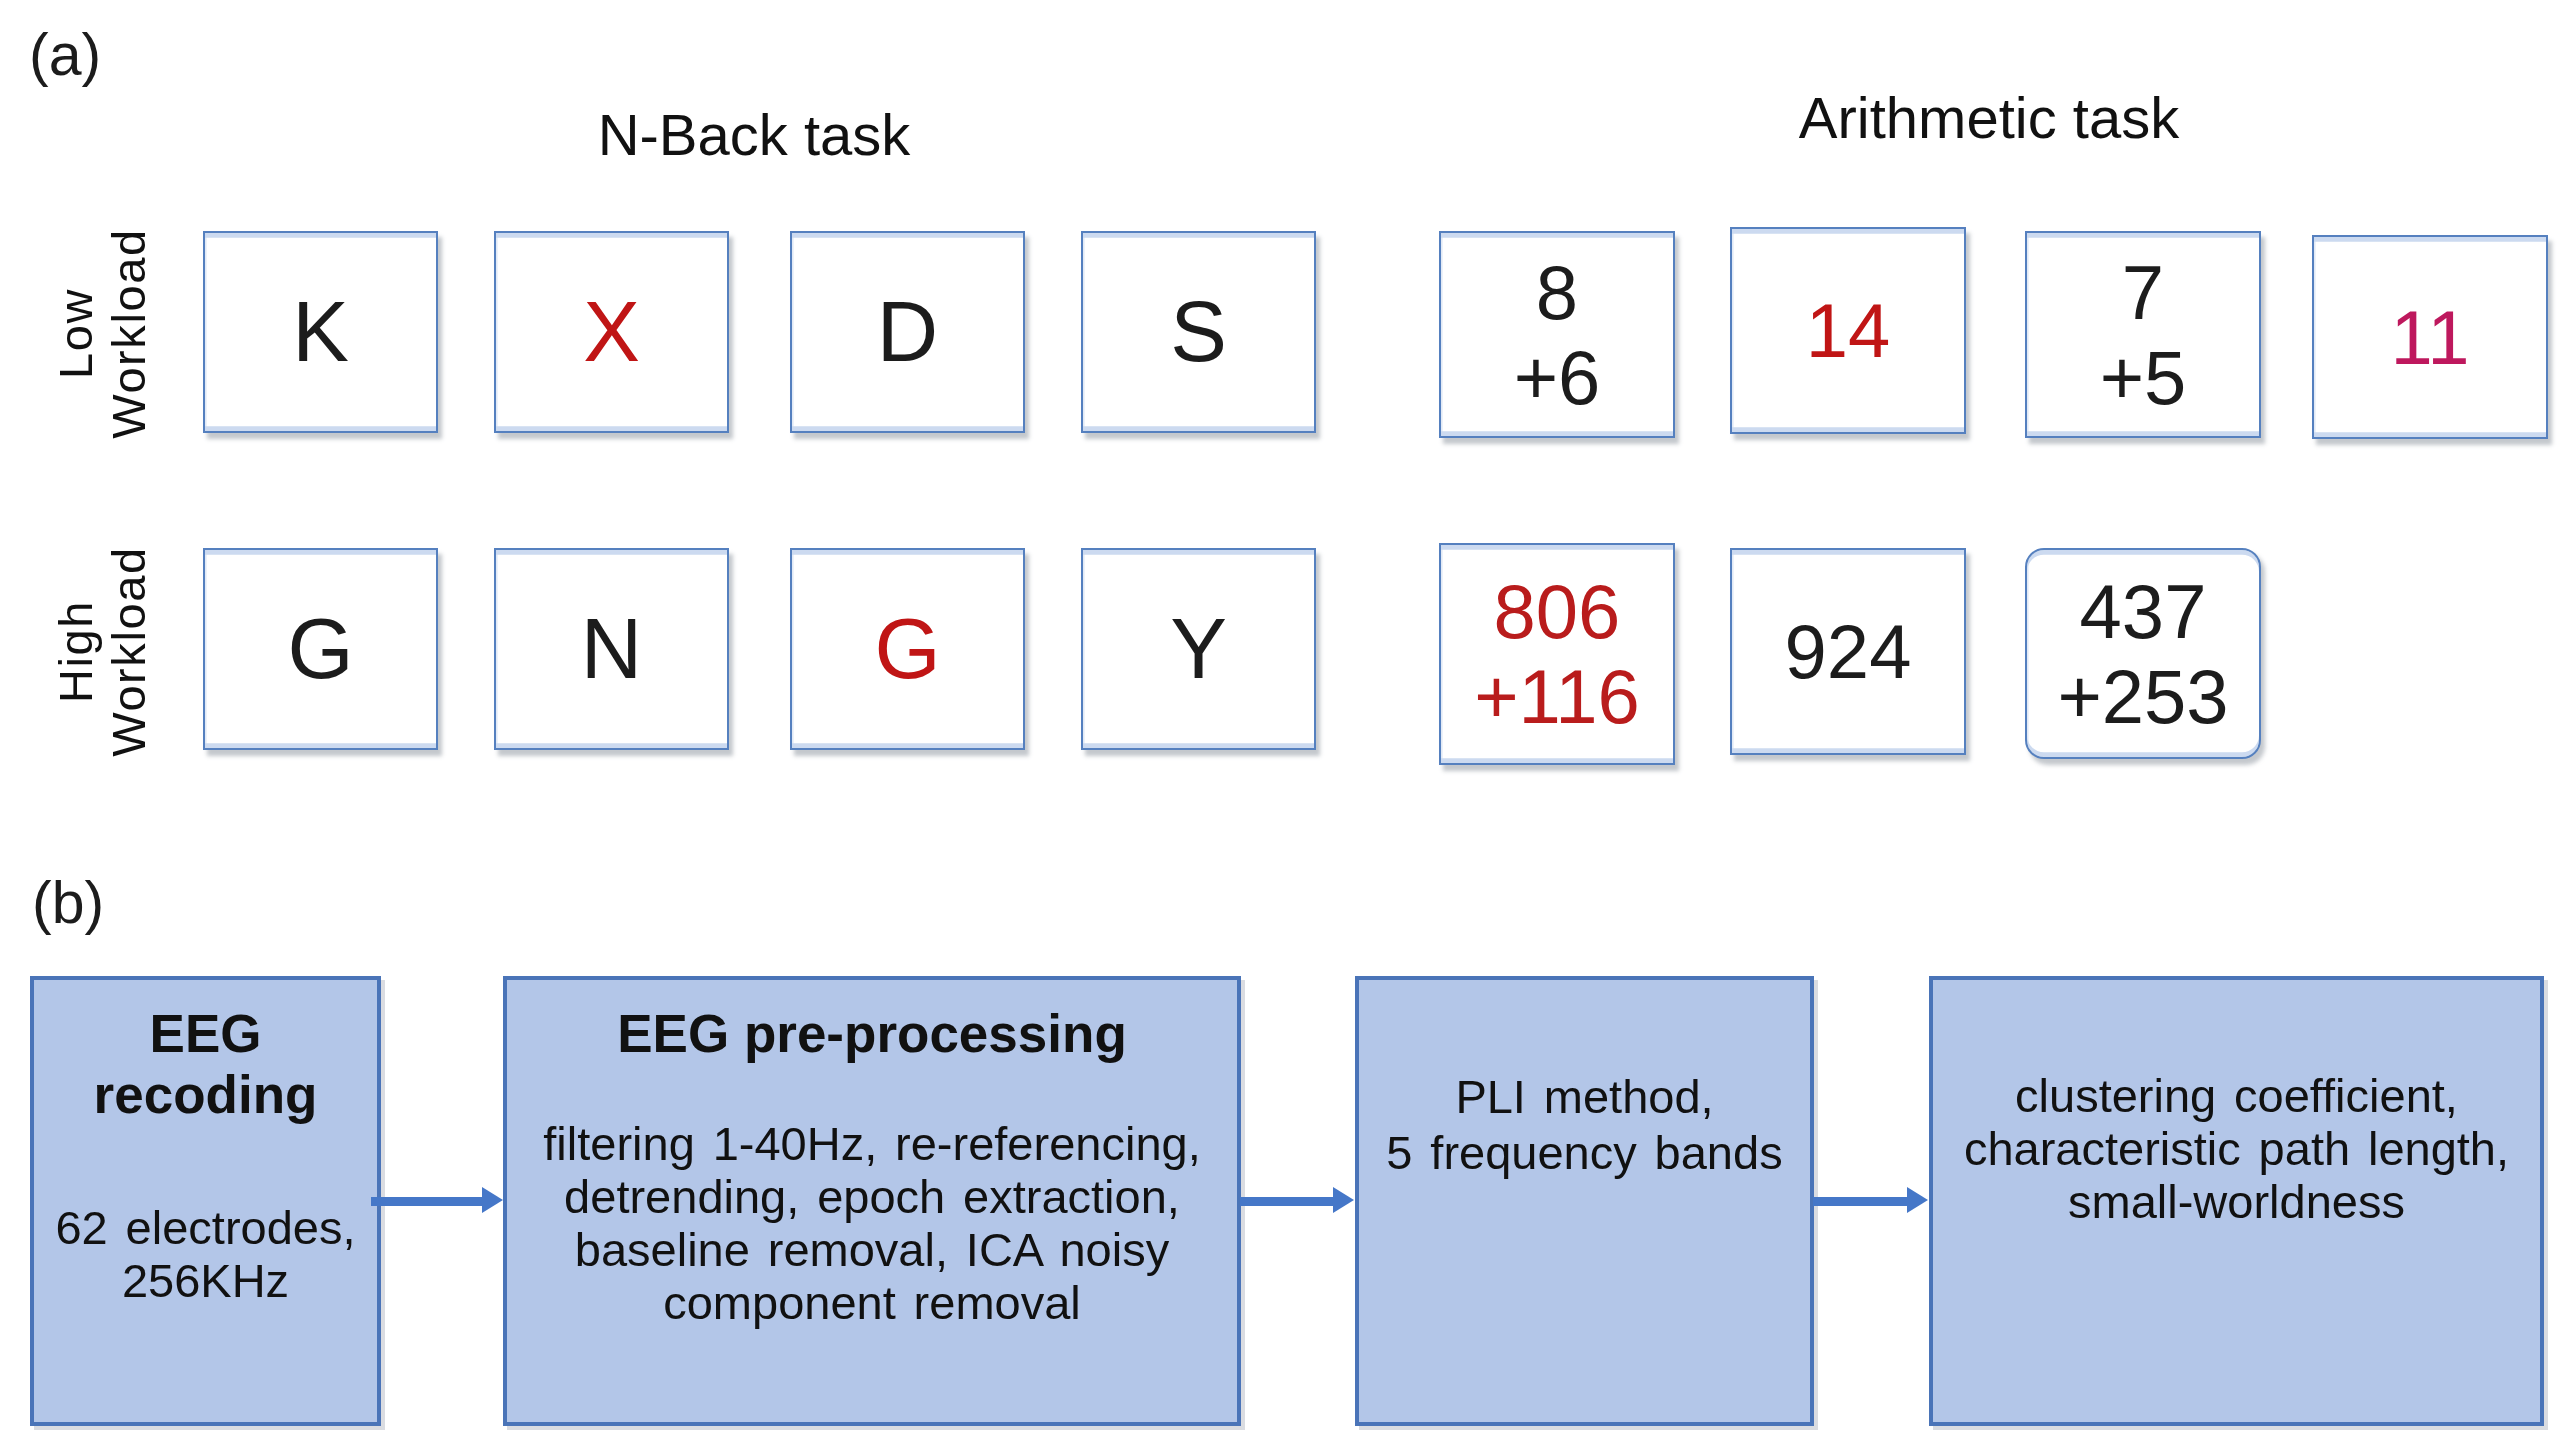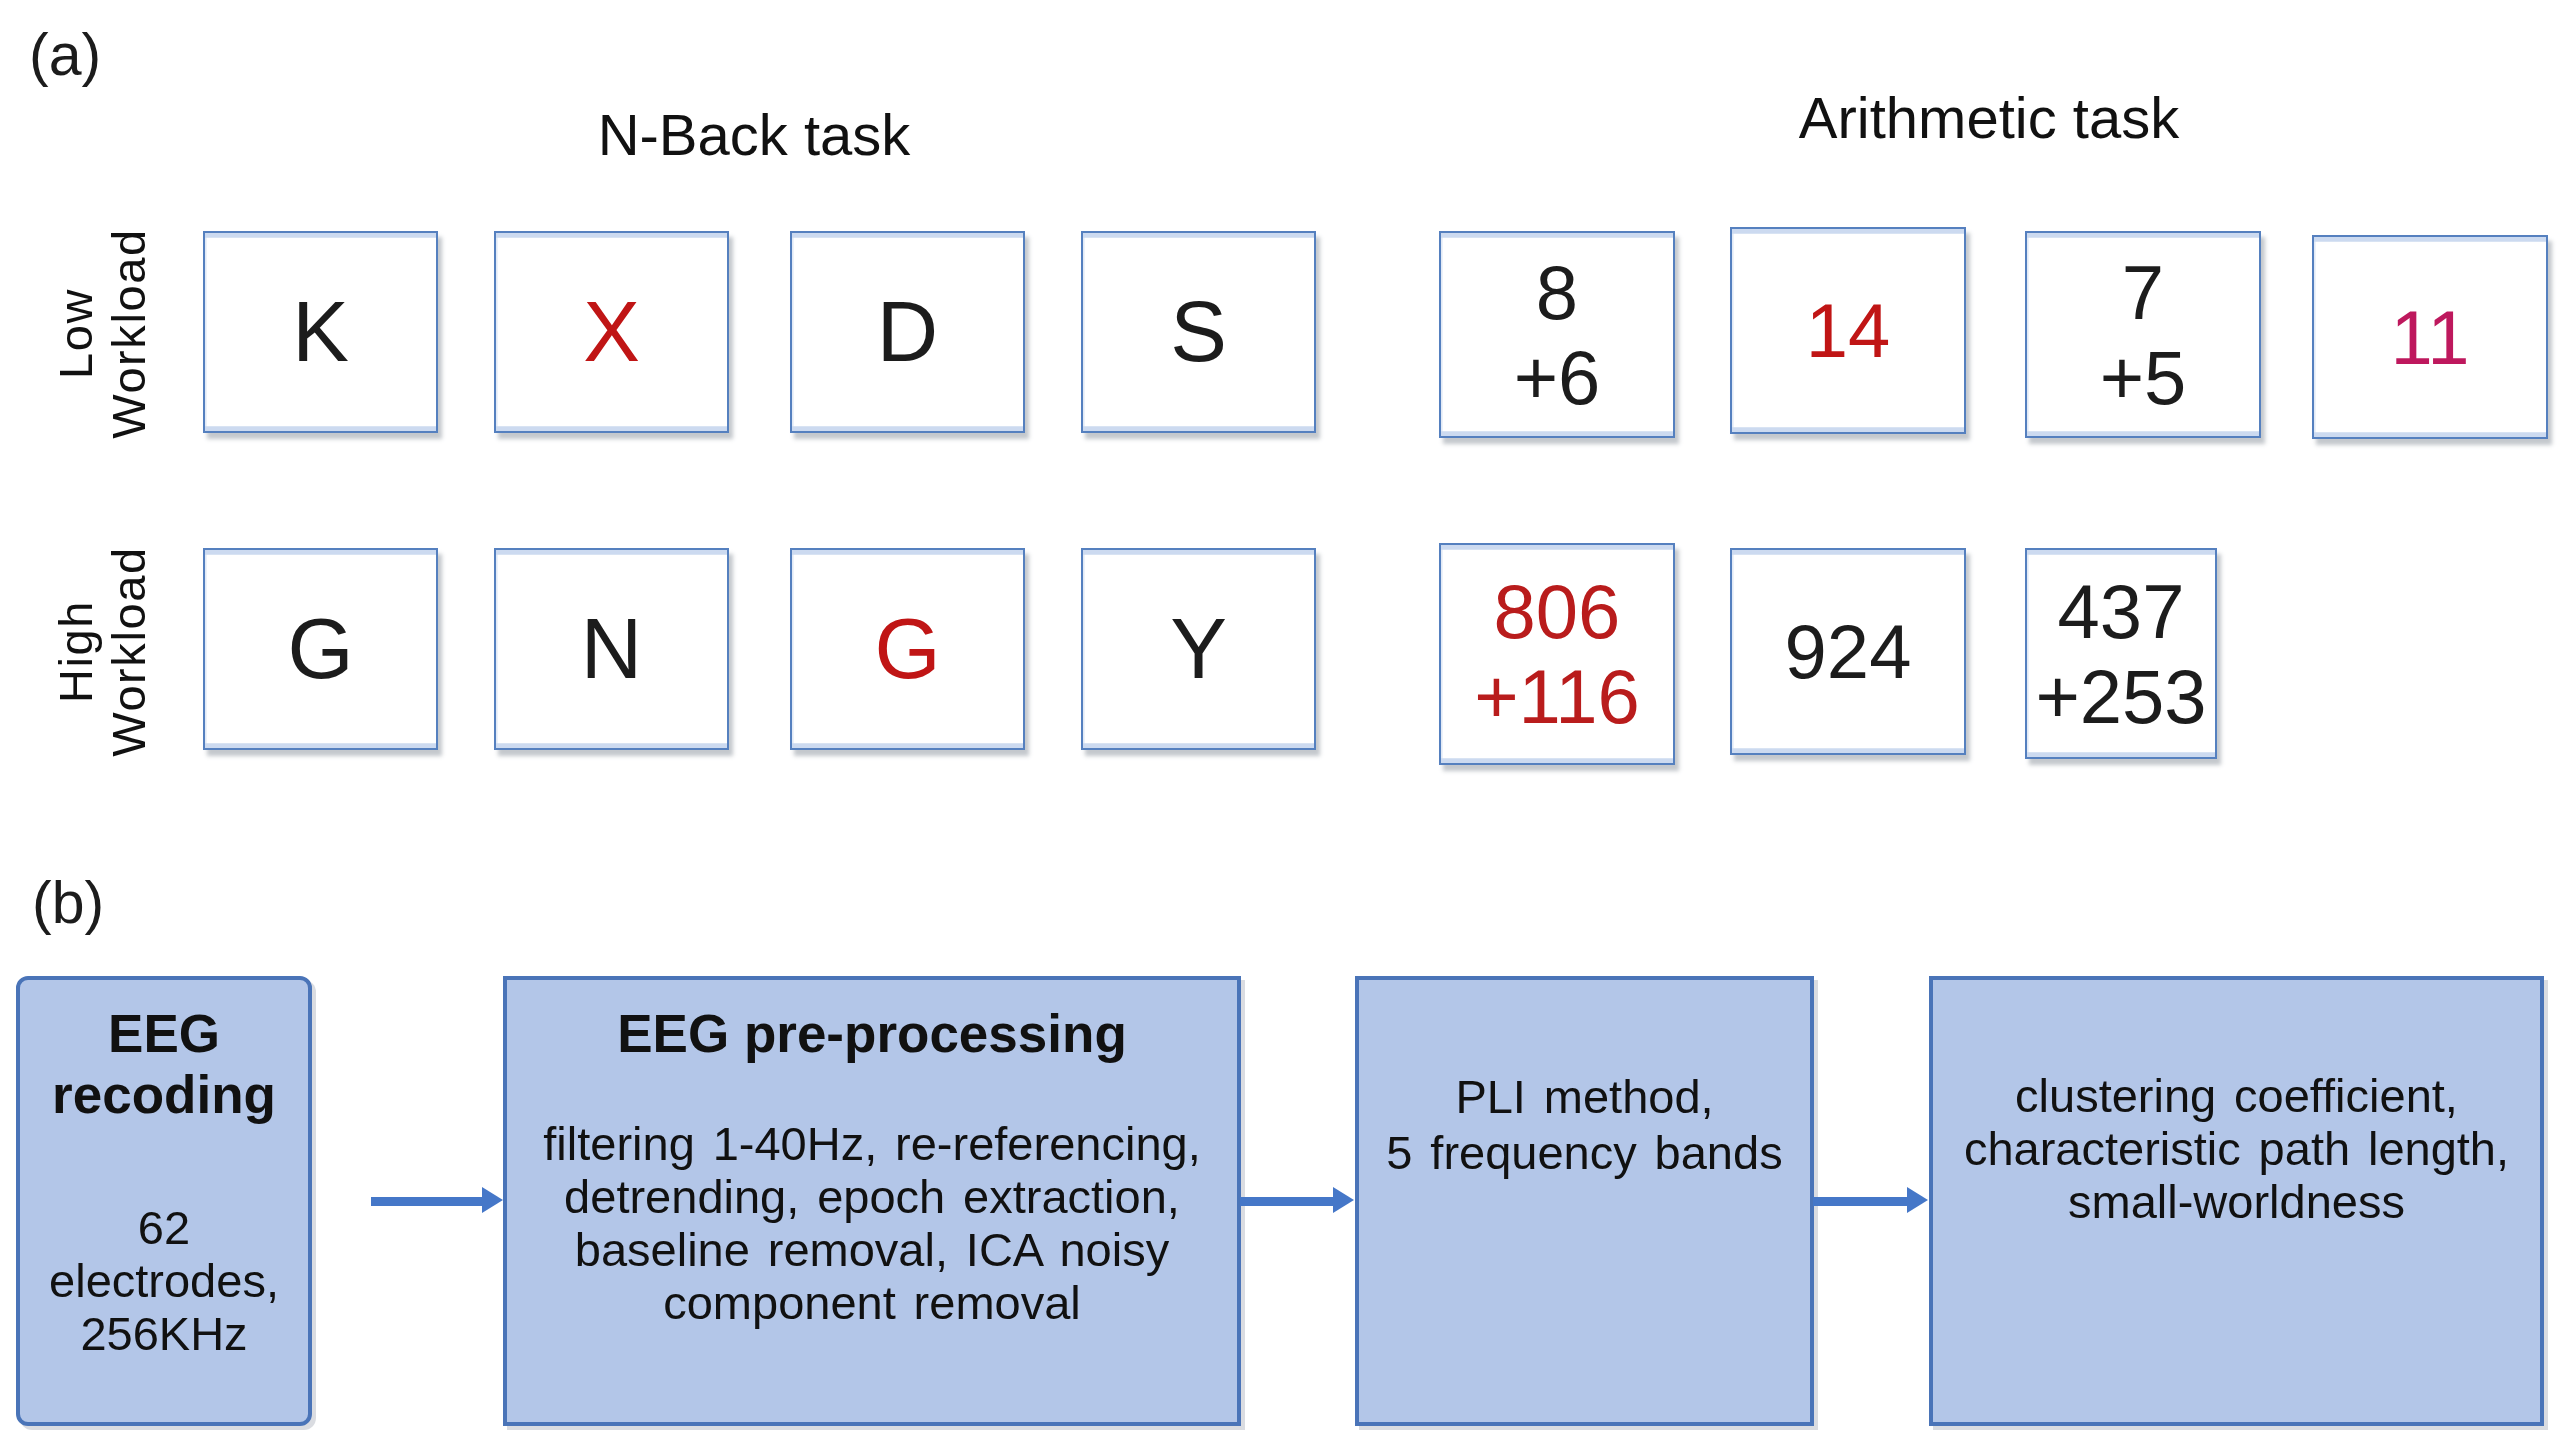--- a/index.html
+++ b/index.html
@@ -76,26 +76,26 @@
   <div class="stim number" style="left: 1439px; top: 231px; width: 236px; height: 207px; color: rgb(28, 28, 28);">8
 +6</div>
   <div class="stim number" style="left: 1730px; top: 227px; width: 236px; height: 207px; color: rgb(192, 21, 21);">14</div>
   <div class="stim number" style="left: 2025px; top: 231px; width: 236px; height: 207px; color: rgb(28, 28, 28);">7
 +5</div>
   <div class="stim number" style="left: 2312px; top: 235px; width: 236px; height: 204px; color: #be185d;">11</div>
 
   <div class="stim number" style="left: 1439px; top: 543px; width: 236px; height: 222px; color: #b91c1c;">806
 +116</div>
   <div class="stim number" style="left: 1730px; top: 548px; width: 236px; height: 207px; color: rgb(28, 28, 28);">924</div>
-  <div class="stim number" style="left: 2025px; top: 548px; width: 192px; height: 211px; color: rgb(28, 28, 28);">437
+  <div class="stim number" style="left: 2025px; top: 548px; width: 236px; height: 211px; color: rgb(28, 28, 28); border-radius: 19px;">437
 +253</div>
 
   <div class="panel-label" style="left:32px; top:869px;">(b)</div>
 
-  <div class="flow-box" style="left:16px; width:296px;border-radius:12px;">
+  <div class="flow-box" style="left:30px; width:351px;">
     <div class="flow-title">EEG
 recoding</div>
     <div class="flow-body">62 electrodes,
 256KHz</div>
   </div>
 
   <div class="flow-box" style="left:503px; width:738px;">
     <div class="flow-title">EEG pre-processing</div>
     <div class="flow-body" style="margin-top:53px;">filtering 1-40Hz, re-referencing,
 detrending, epoch extraction,

